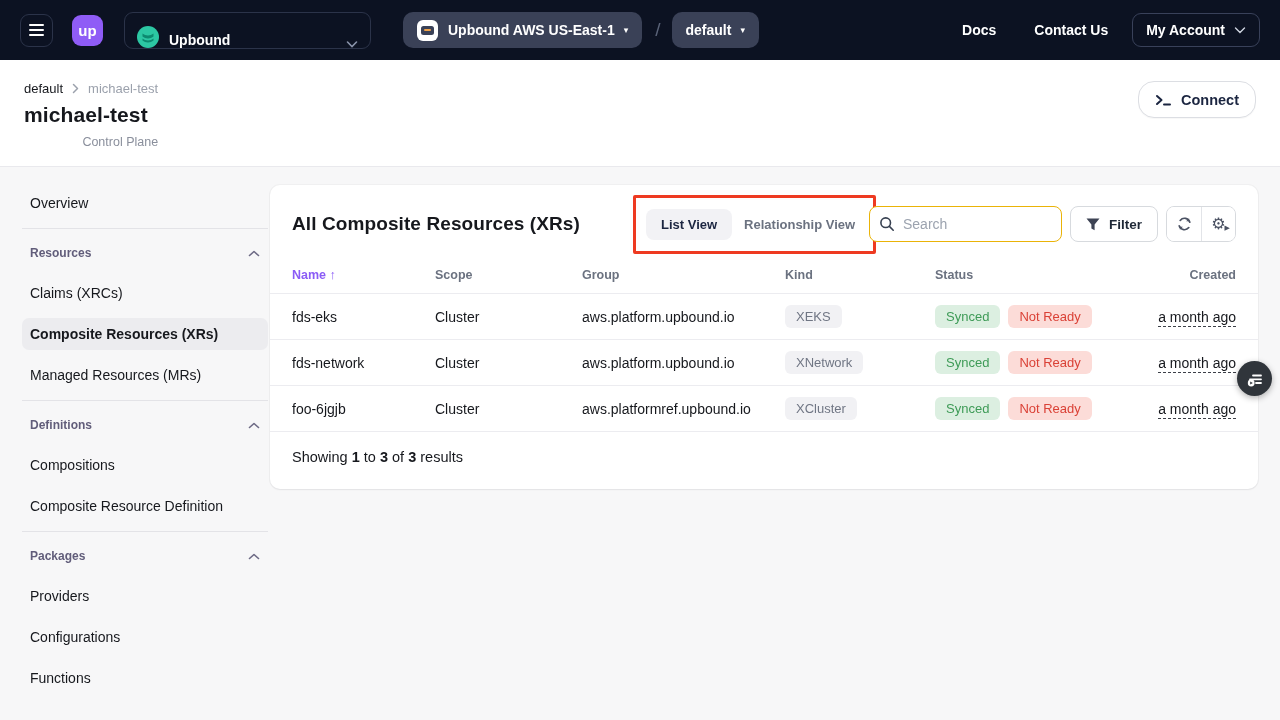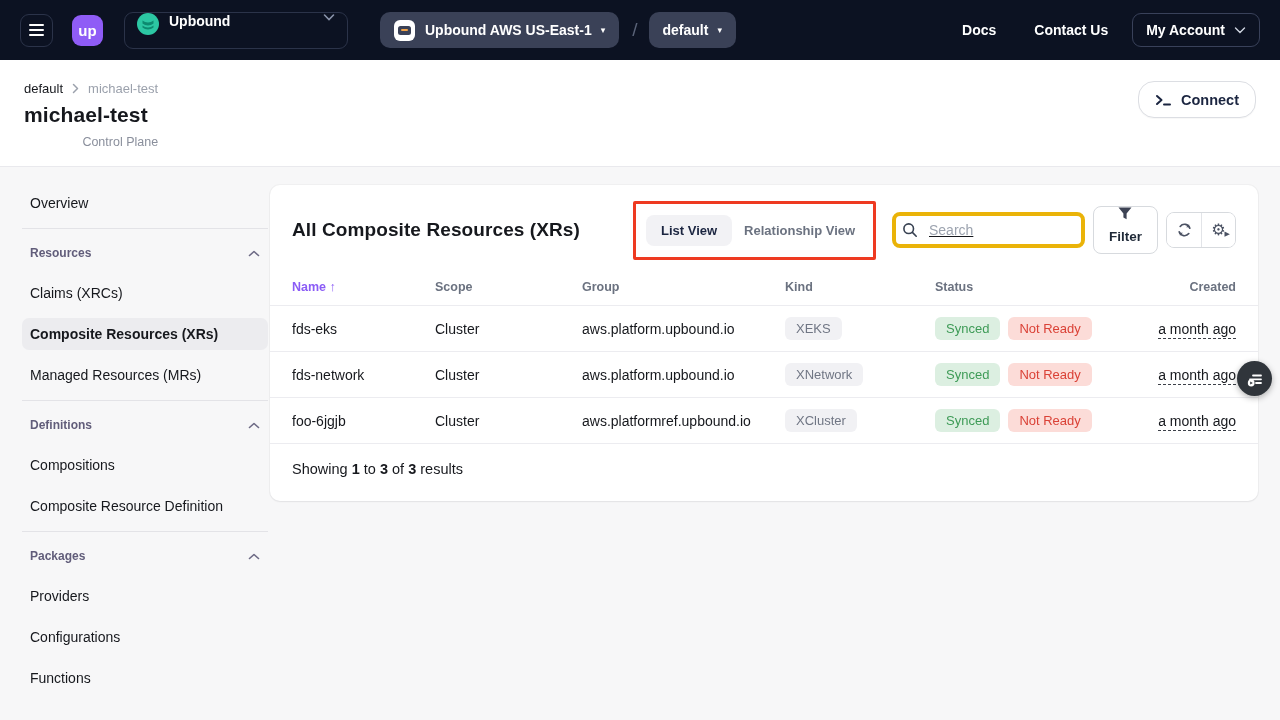--- a/index.html
+++ b/index.html
@@ -4,21 +4,21 @@
 <style>
   * { margin:0; padding:0; box-sizing:border-box; }
   body { font-family:"Liberation Sans","DejaVu Sans",sans-serif; }
   .screen { width:1280px; height:720px; position:relative; background:#f7f7f8; overflow:hidden; }
 
   
   .navbar { height:60px; background:#0c1222; display:flex; align-items:center; padding:0 20px; }
   .hamburger { width:33px; height:33px; border:1px solid #2b3349; border-radius:9px; display:flex; flex-direction:column; justify-content:center; align-items:center; gap:3px; cursor:pointer; flex:none; }
   .hamburger span { width:15px; height:2.2px; background:#fff; border-radius:2px; }
   .up-logo { width:31px; height:31px; background:#8f5cf6; border-radius:9px; color:#fff; font-weight:700; font-size:15px; display:flex; align-items:center; justify-content:center; margin-left:19px; cursor:pointer; flex:none; }
-  .org-select { margin-left:21px; width:224px; height:37px; border:1px solid #2b3349; border-radius:9px; display:flex; align-items:flex-start; padding:0 12px; cursor:pointer; flex:none; }
+  .org-select { margin-left:21px; width:247px; height:37px; border:1px solid #2b3349; border-radius:9px; display:flex; align-items:flex-end; padding:0 12px; cursor:pointer; flex:none; }
   .org-icon { width:22px; height:22px; flex:none; }
   .org-select .lbl { color:#fff; font-weight:700; font-size:14px; margin-left:10px; }
   .org-select .chev { margin-left:auto; }
   .cp-pill, .ns-pill { height:36px; background:#3a4157; border-radius:10px; display:flex; align-items:center; padding:0 14px; cursor:pointer; flex:none; }
   .cp-pill { margin-left:32px; }
   .cp-icon { width:21px; height:21px; background:#fff; border-radius:6px; display:flex; align-items:center; justify-content:center; margin-right:10px; }
   .cp-icon .inner { width:13px; height:9px; background:#3a4157; border-radius:2.5px; display:flex; align-items:center; justify-content:center; }
   .cp-icon .dash { width:7px; height:2px; background:#f2a348; border-radius:1px; }
   .cp-pill .lbl, .ns-pill .lbl { color:#fff; font-weight:700; font-size:14px; }
   .caret { color:#fff; font-size:9px; margin-left:9px; }
@@ -50,24 +50,24 @@
   
   .main { flex:1; margin:18px 22px 0 0; }
   .card { background:#fff; border-radius:10px; box-shadow:0 1px 2px rgba(16,24,40,.06), 0 0 0 1px rgba(16,24,40,.03); }
   .card-head { display:flex; align-items:center; padding:21px 22px 15px 22px; }
   .card-title { font-size:19px; font-weight:800; color:#16181d; letter-spacing:.1px; }
   .toggle-wrap { position:relative; display:flex; align-items:center; margin-left:66px; }
   .annotation-box { position:absolute; top:-14px; bottom:-14px; left:-13px; right:-9px; border:3px solid #ee3a21; border-radius:2px; pointer-events:none; }
   .tg-list { background:#f2f2f5; border-radius:8px; padding:8px 15px; font-size:13px; font-weight:700; color:#1b2540; cursor:pointer; }
   .tg-rel { padding:8px 12px; font-size:13px; font-weight:600; color:#6b7280; cursor:pointer; }
   .search-box { margin-left:auto; position:relative; width:193px; }
-  .search-box input { width:100%; height:36px; border:4px solid #eab308; border-radius:8px; padding:0 2px 0 33px; font-size:14px; color:#16181d; outline:none; font-family:inherit;text-decoration:underline; }
+  .search-box input { width:100%; height:36px; border:1px solid #eab308; border-radius:8px; padding:0 2px 0 33px; font-size:14px; color:#16181d; outline:none; font-family:inherit; }
   .search-box input::placeholder { color:#9ca3af; }
   .search-ic { position:absolute; left:10px; top:10px; }
-  .filter-btn { margin-left:8px; height:48px; border:1px solid #d7dade; border-radius:8px; background:#fff; display:flex; align-items:center; gap:9px; padding:0 15px; font-size:13.5px; font-weight:700; color:#1f2937; cursor:pointer;flex-direction:column; }
+  .filter-btn { margin-left:8px; height:36px; border:1px solid #d7dade; border-radius:8px; background:#fff; display:flex; align-items:center; gap:9px; padding:0 15px; font-size:13.5px; font-weight:700; color:#1f2937; cursor:pointer; }
   .icon-pair { margin-left:8px; display:flex; border:1px solid #d7dade; border-radius:8px; overflow:hidden; height:36px; }
   .icon-btn { width:34px; display:flex; align-items:center; justify-content:center; background:#fff; cursor:pointer; position:relative; }
   .icon-btn + .icon-btn { border-left:1px solid #e2e4e8; }
   .gear-g { font-size:16px; color:#4b5263; line-height:1; }
   .gear-play { position:absolute; font-size:7px; color:#4b5263; right:5px; bottom:9px; }
 
   .tbl-head, .tbl-row { display:grid; grid-template-columns:143px 147px 203px 150px 210px 1fr; align-items:center; padding:0 22px; }
   .tbl-head { height:37px; border-bottom:1px solid #ececf0; }
   .th { font-size:12.5px; font-weight:700; color:#6b7280; cursor:pointer; }
   .th.sorted { color:#8b5cf6; }

